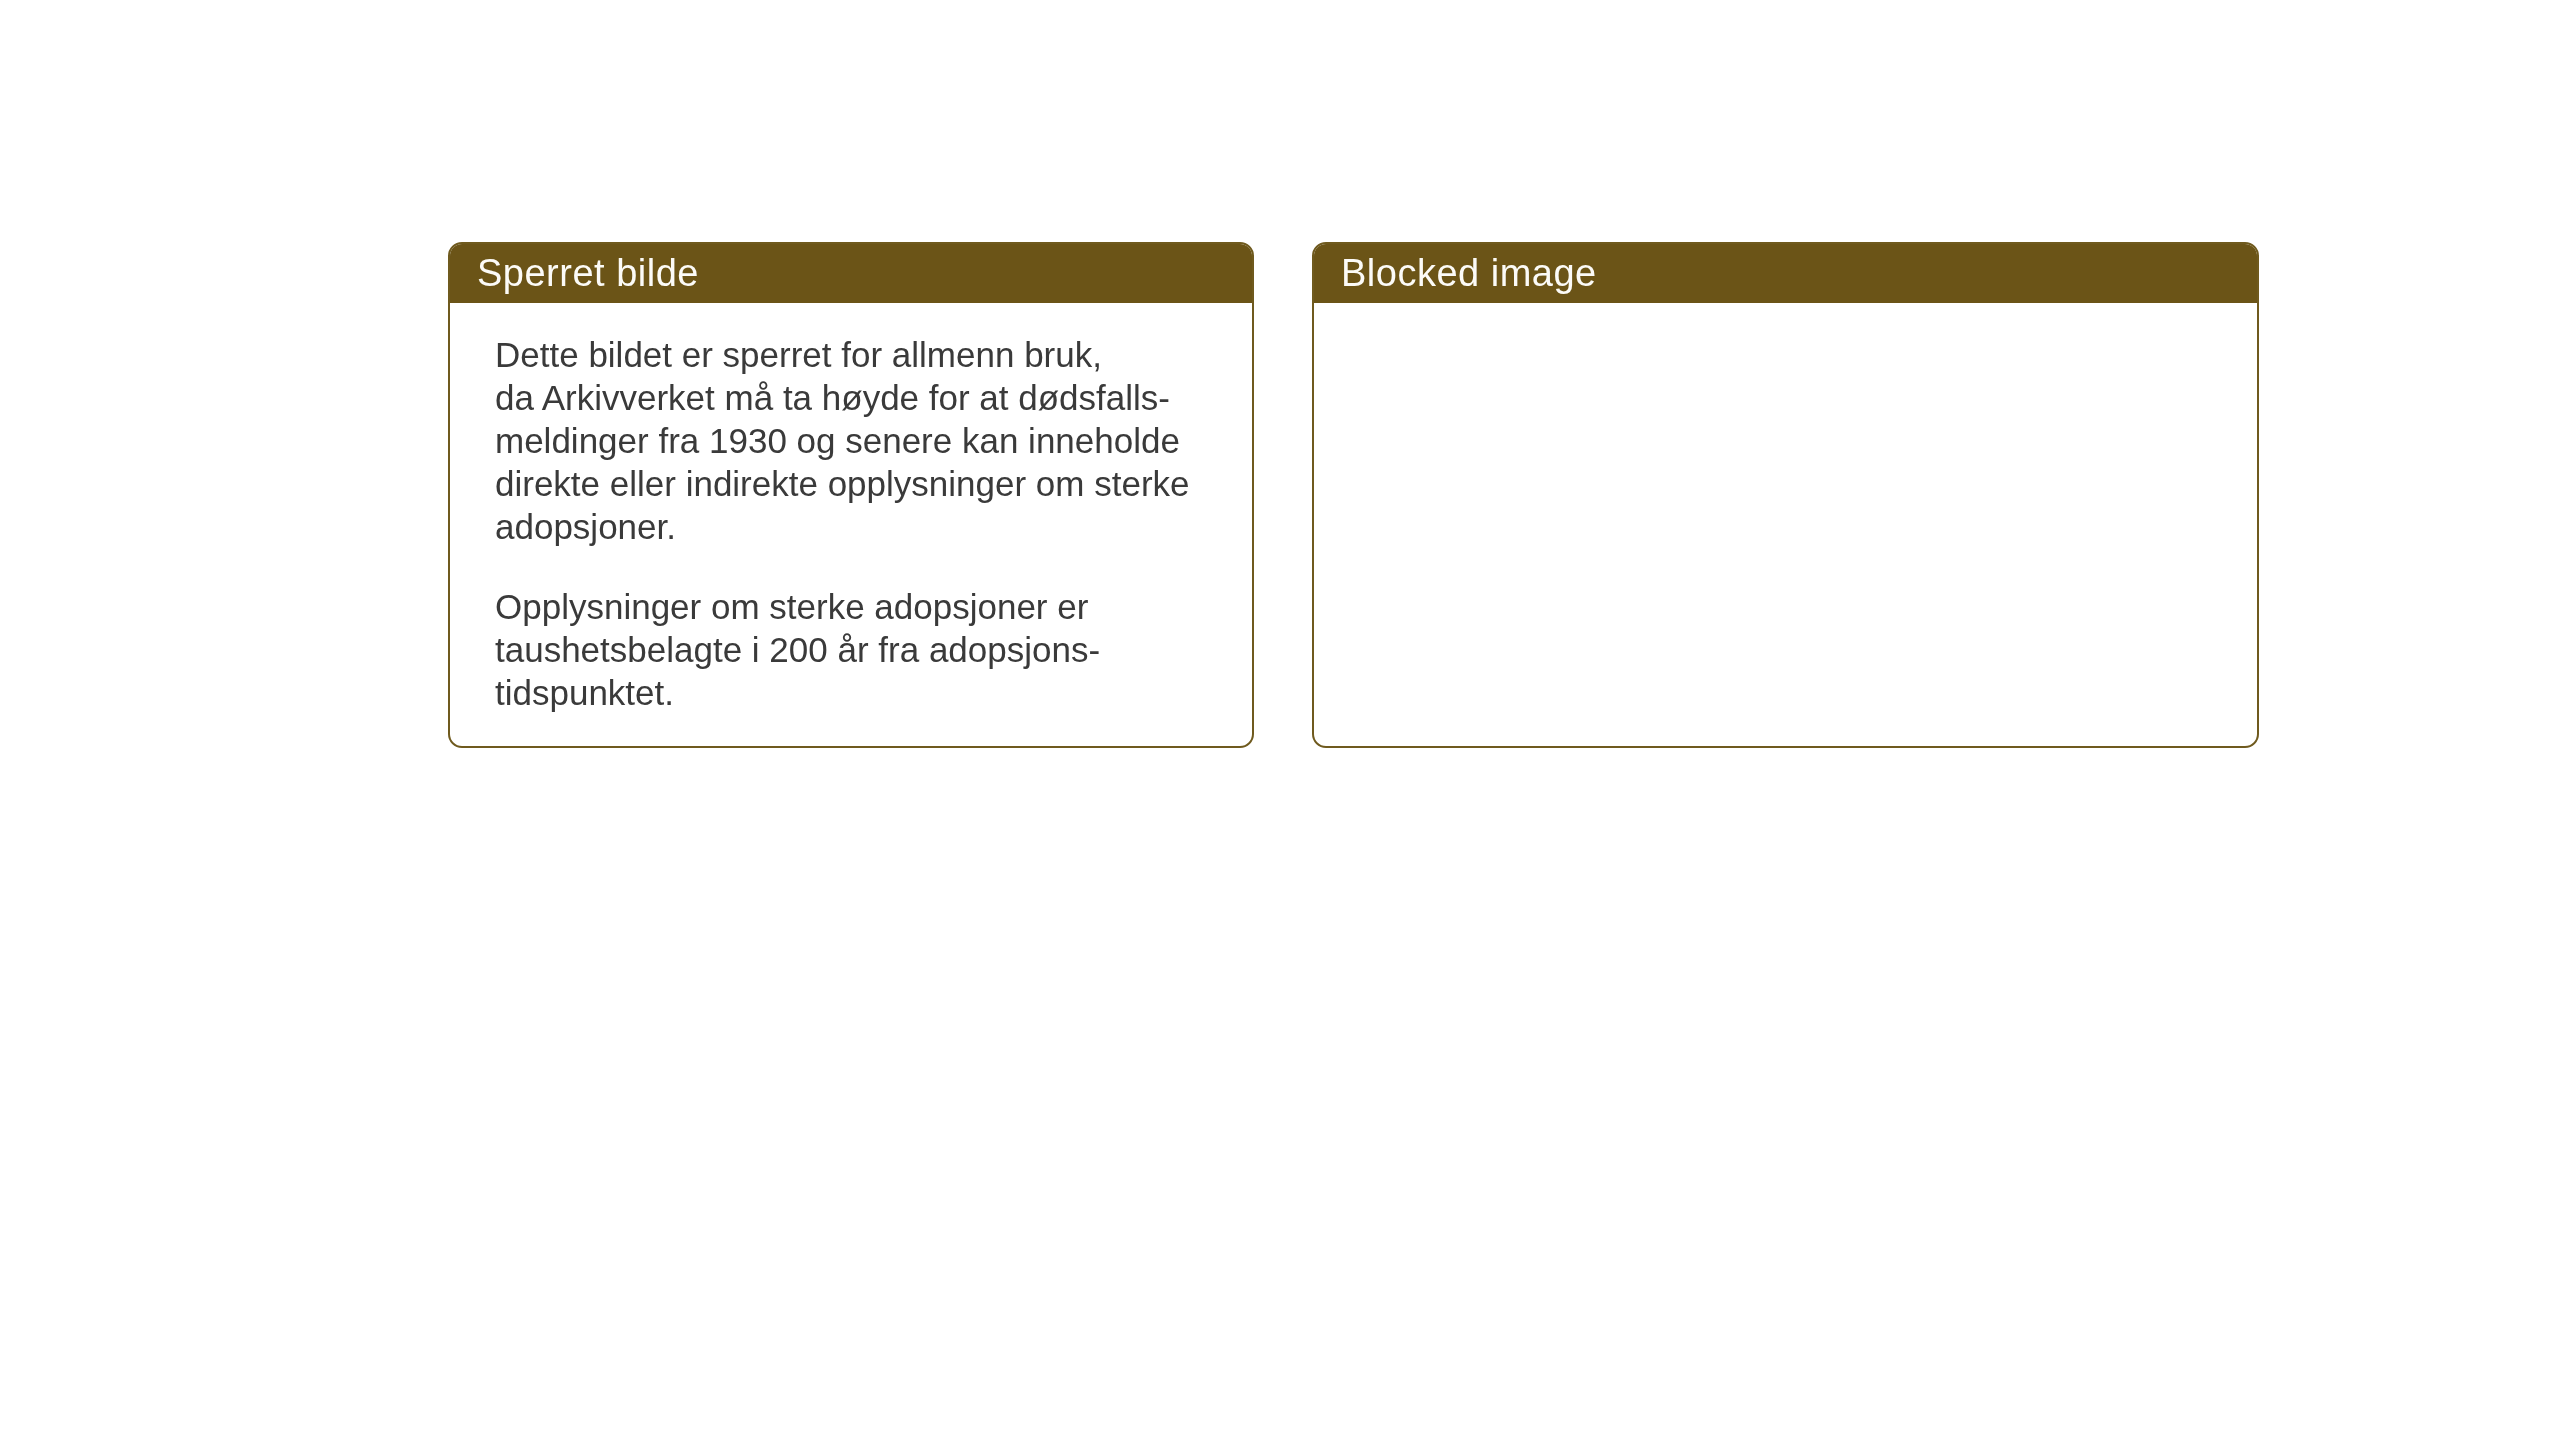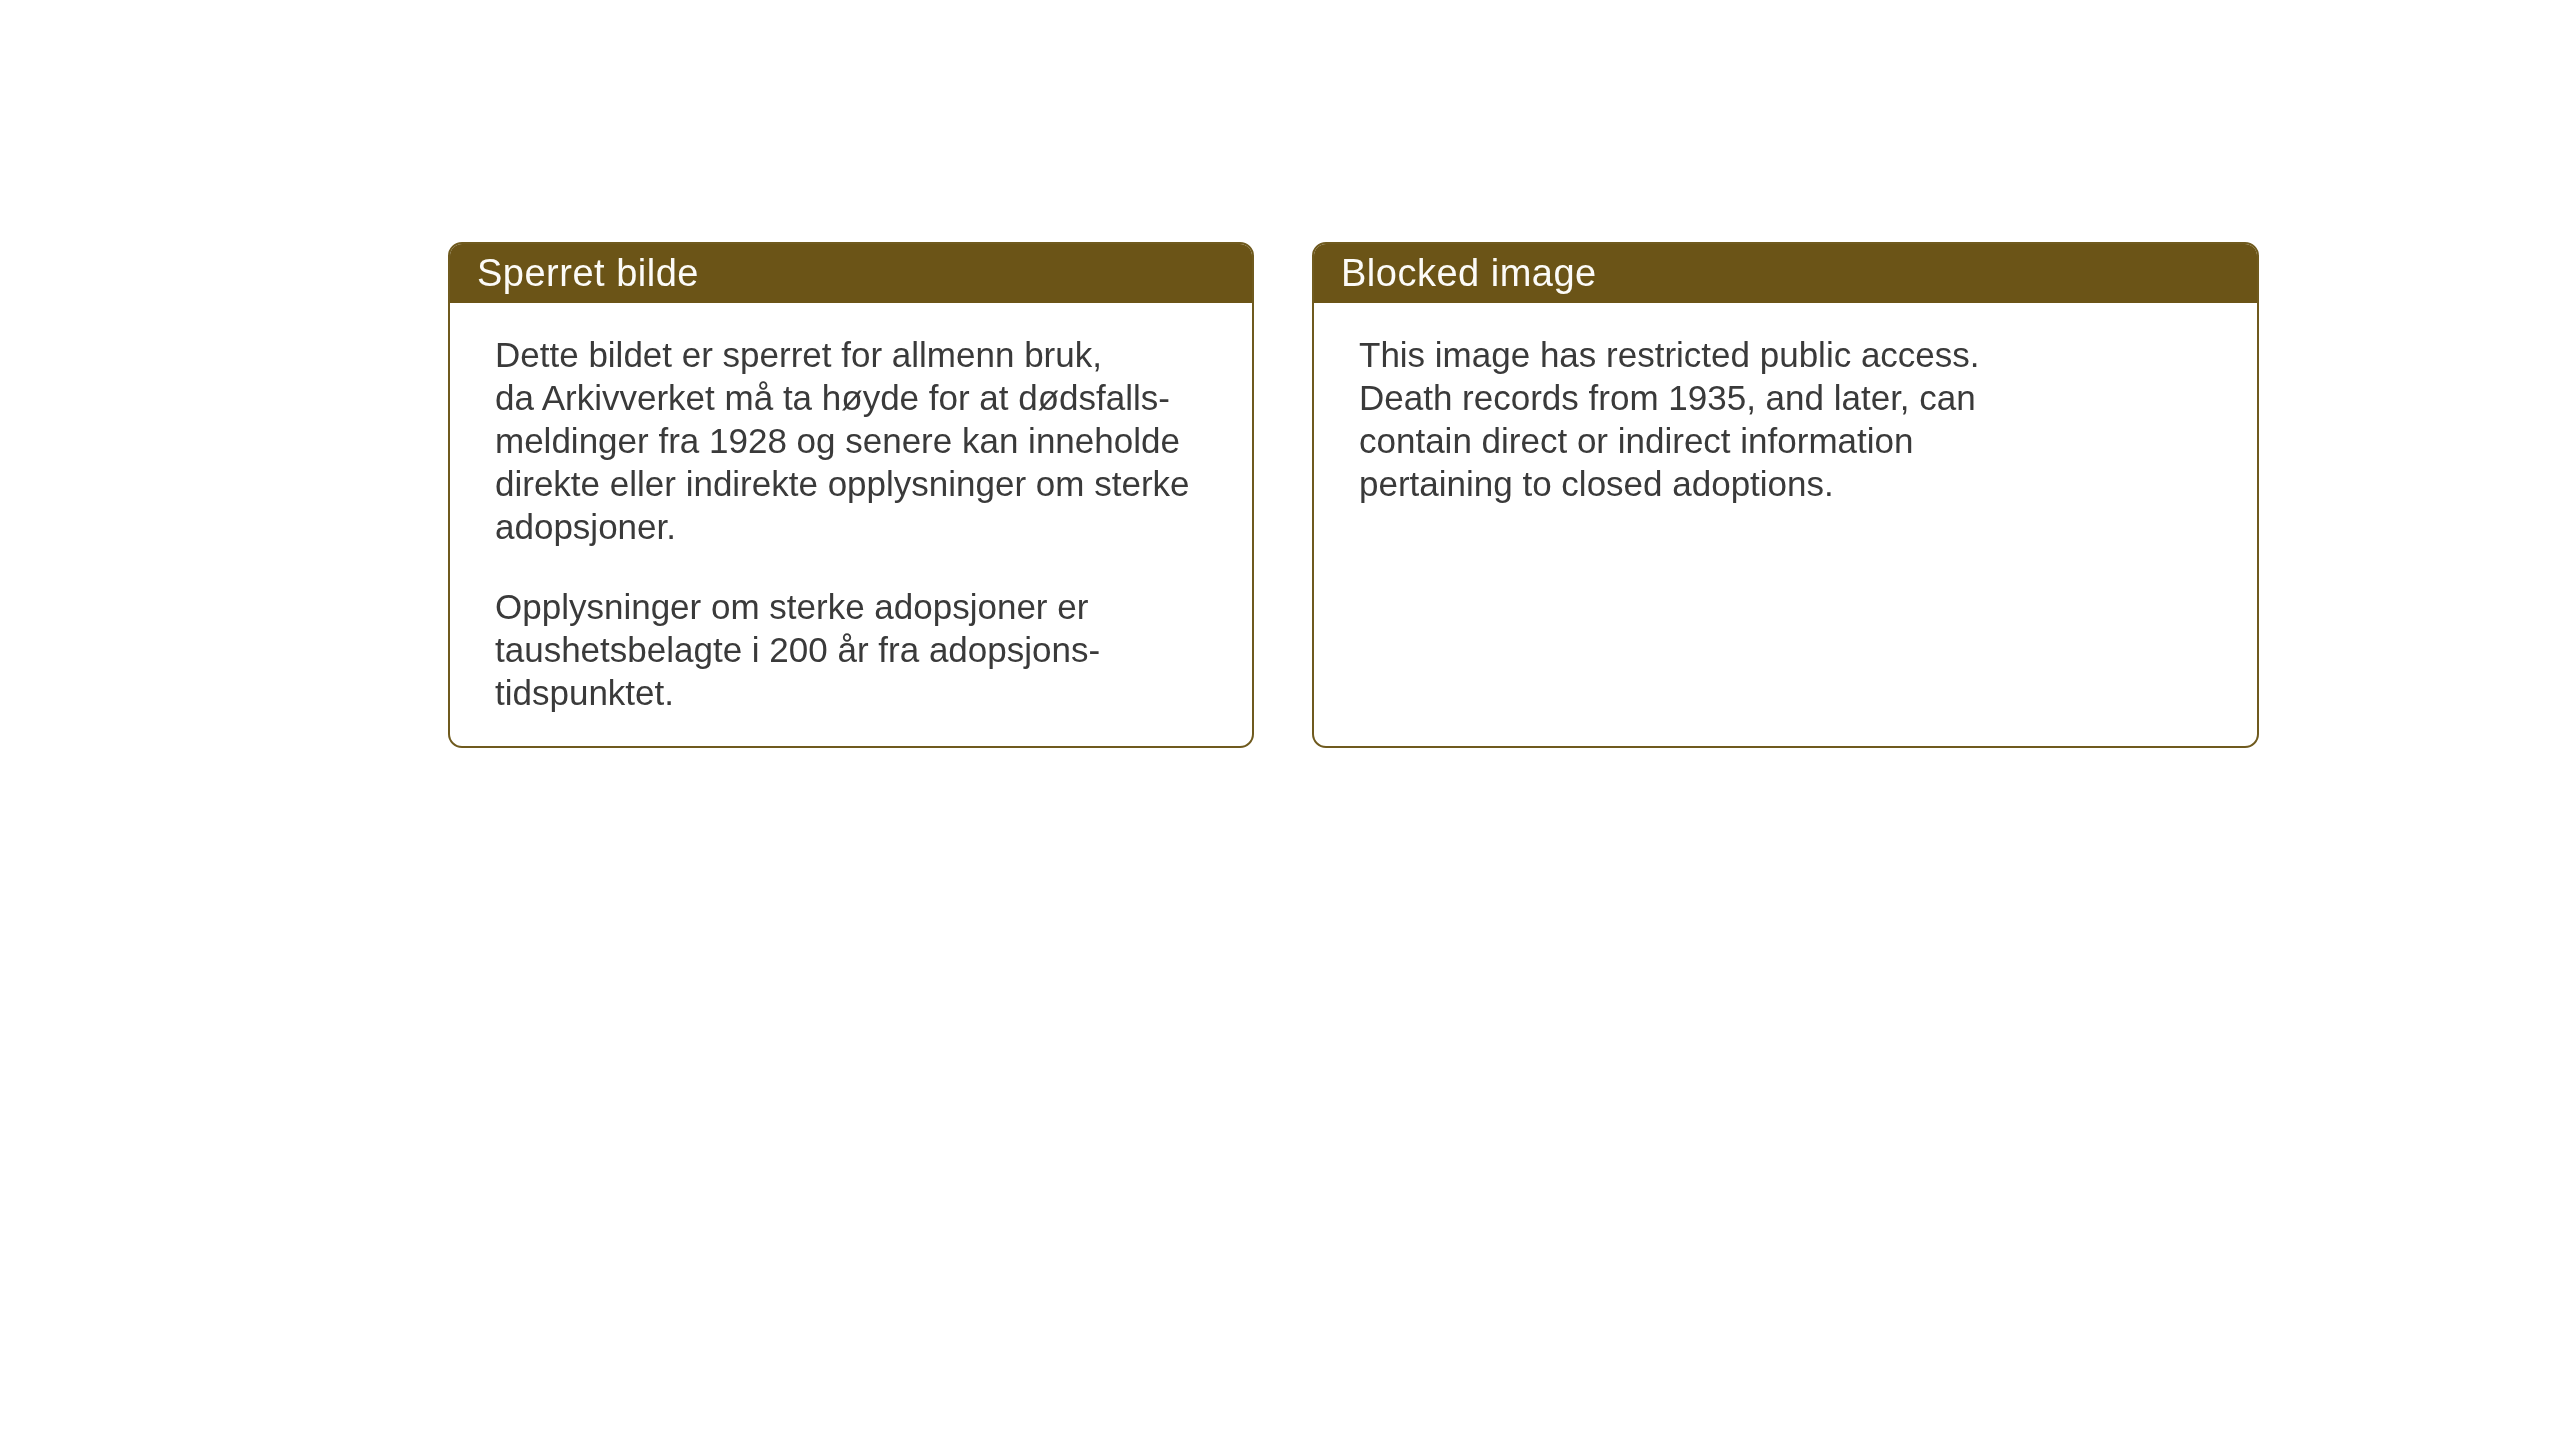--- a/index.html
+++ b/index.html
@@ -62,34 +62,30 @@
 
 <div class="screen">
 
   <div class="notice-card no">
     <div class="card-header">
       <span class="card-title">Sperret bilde</span>
     </div>
     <div class="card-body">
       <p>Dette bildet er sperret for allmenn bruk,
 da Arkivverket må ta høyde for at dødsfalls-
-meldinger fra 1928 og senere kan inneholde
+meldinger fra 1930 og senere kan inneholde
 direkte eller indirekte opplysninger om sterke
 adopsjoner.</p>
       <p>Opplysninger om sterke adopsjoner er
 taushetsbelagte i 200 år fra adopsjons-
 tidspunktet.</p>
     </div>
   </div>
 
   <div class="notice-card en">
     <div class="card-header">
       <span class="card-title">Blocked image</span>
     </div>
     <div class="card-body">
-      <p>This image has restricted public access.
-Death records from 1935, and later, can
-contain direct or indirect information
-pertaining to closed adoptions.</p>
     </div>
   </div>
 
 </div>
 
 </body></html>

